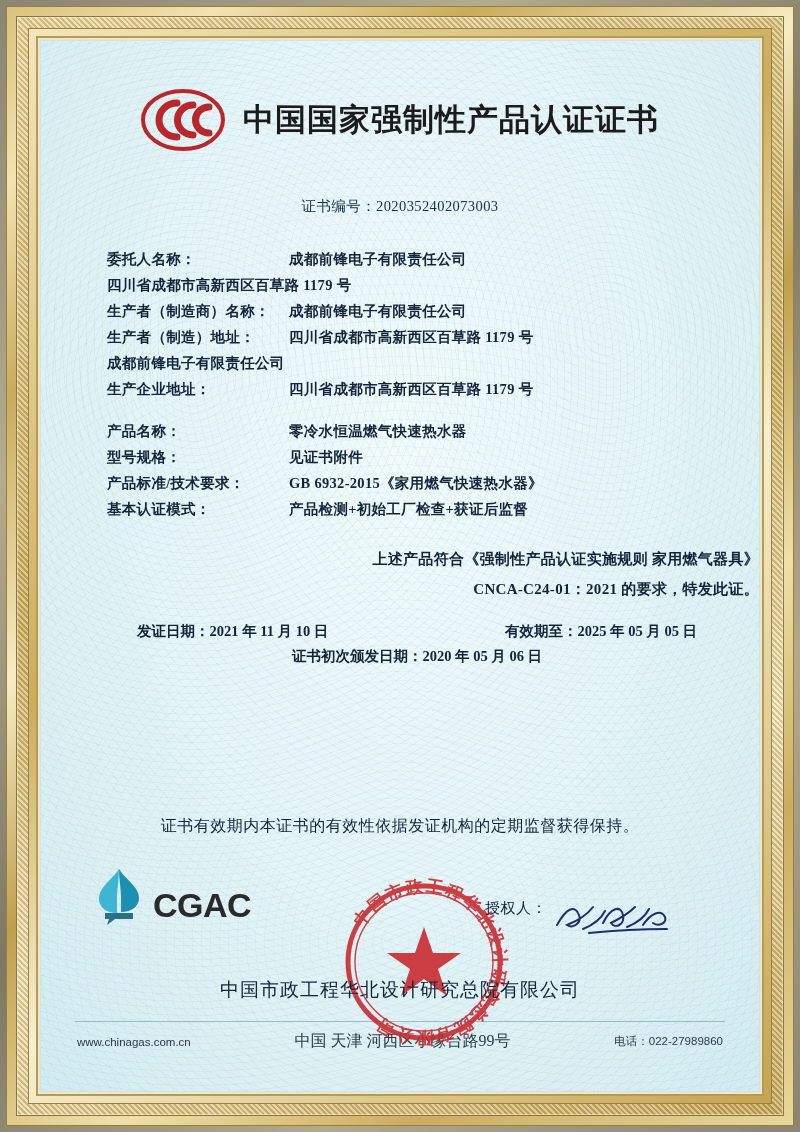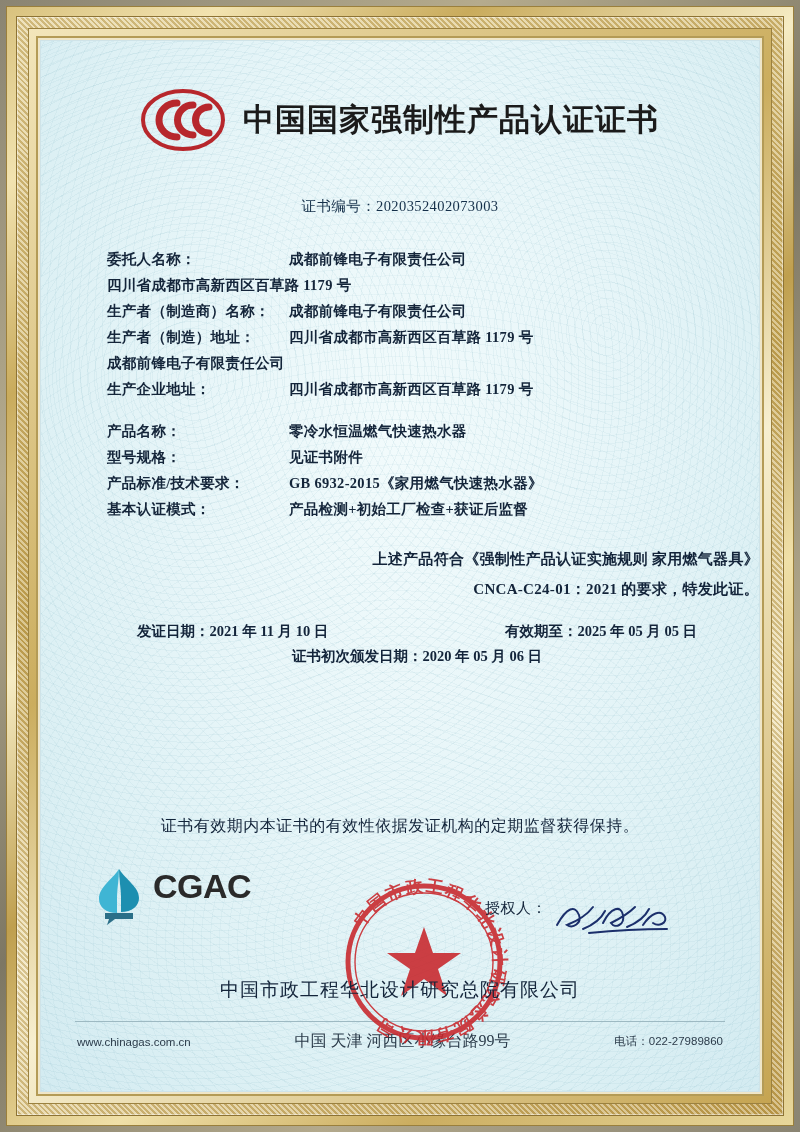--- a/index.html
+++ b/index.html
@@ -200,21 +200,21 @@
   
   .sig-area {
     position: relative;
     height: 120px;
     margin-top: 14px;
   }
   .cgac-logo {
     position: absolute;
     left: 52px; top: 16px;
     display: flex;
-    align-items: flex-start;
+    align-items: flex-end;
     gap: 6px;
   }
   .cgac-mark { width: 54px; height: 58px; }
   .cgac-text {
     font-family: "Liberation Sans", sans-serif;
     font-weight: bold;
     font-size: 34px;
     color: #2a2a2a;
     letter-spacing: -0.5px;
   }

